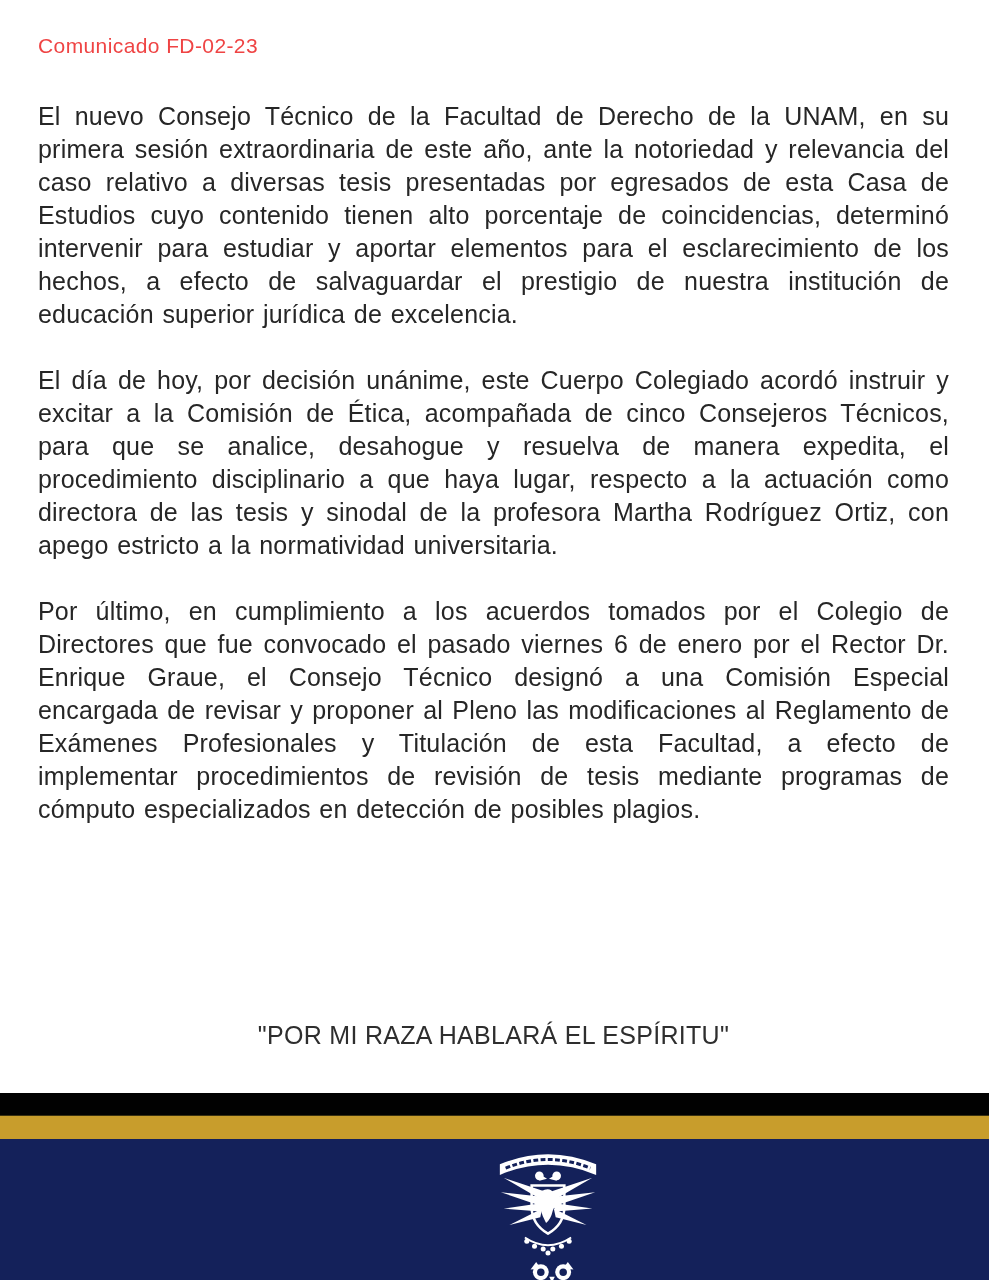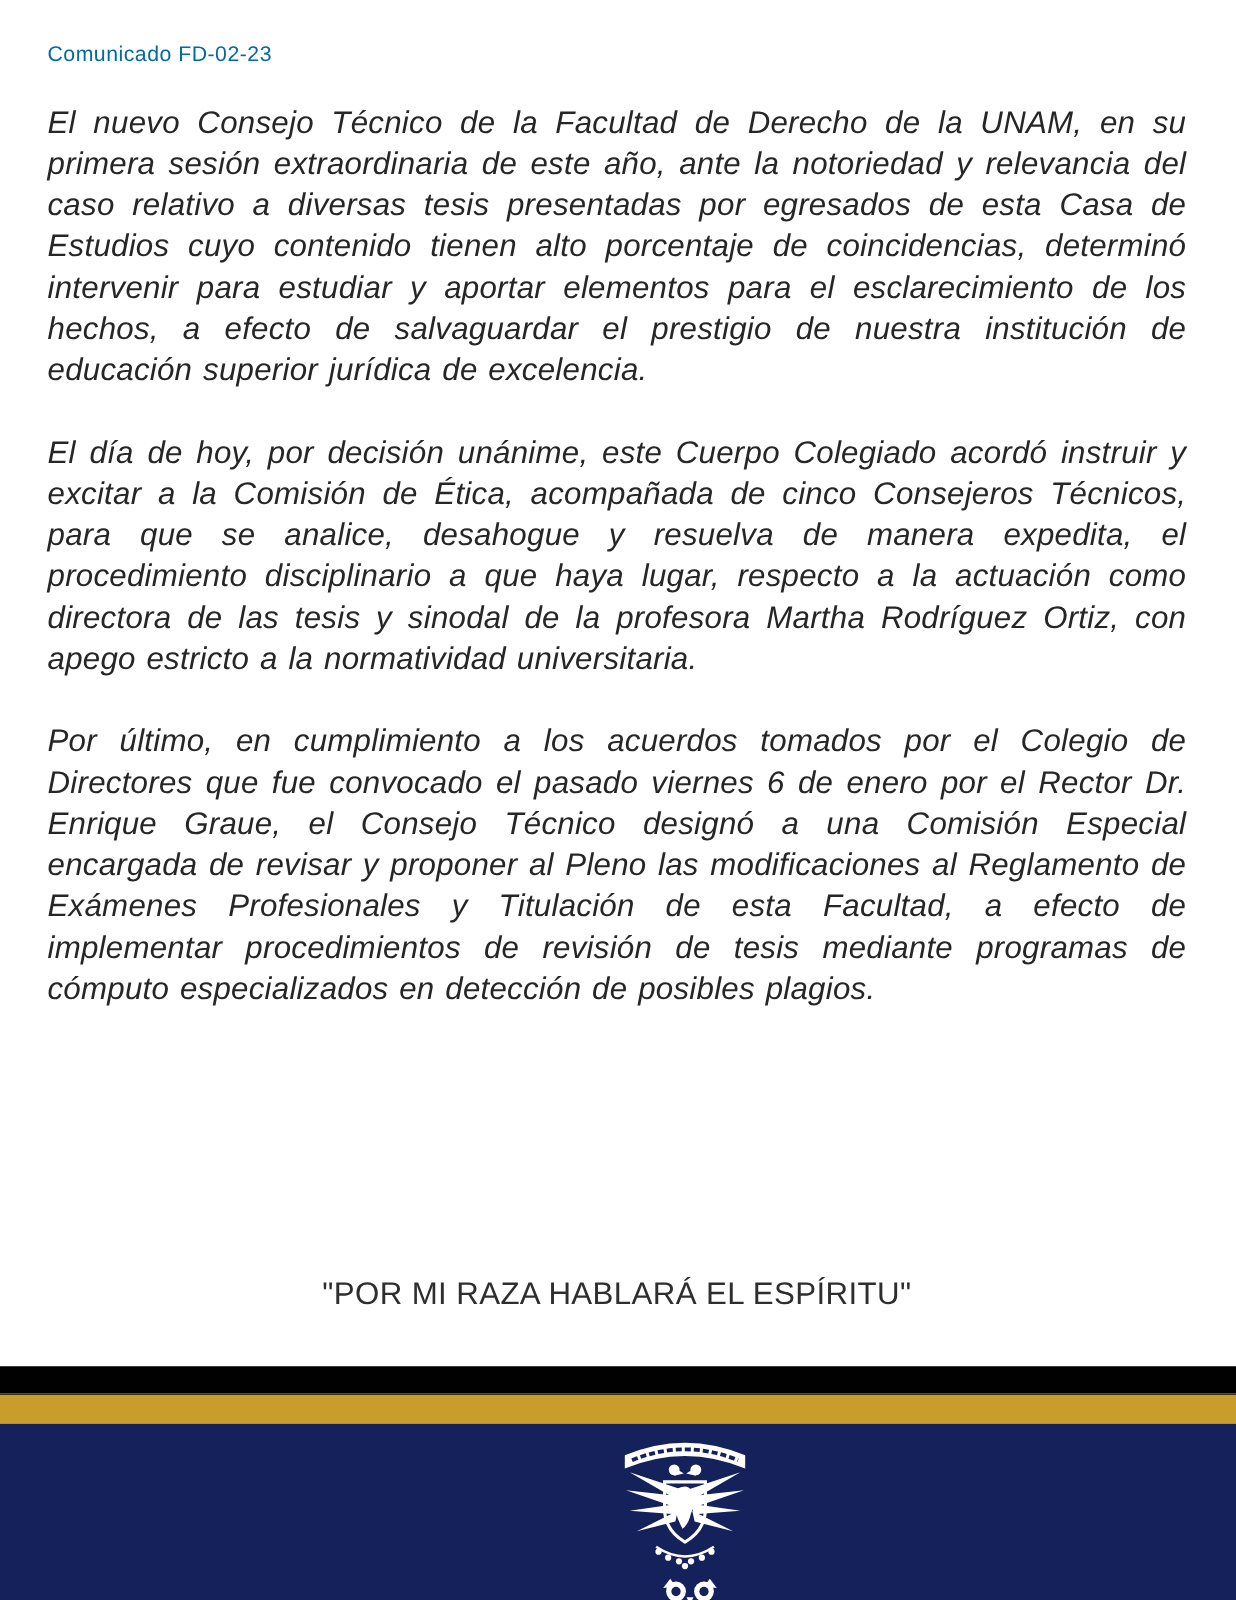--- a/index.html
+++ b/index.html
@@ -10,34 +10,33 @@
     font-family:"Liberation Sans", sans-serif;
     overflow:hidden;
   }
   .content{
     box-sizing:border-box;
     height:1093px;
     padding:34px 40px 40px 38px;
     display:flex;flex-direction:column;
   }
   .doc-ref{
-    font-size:17px;
-    color:#0369a1;
+    font-size:21px;
+    color:#ef4444;
     letter-spacing:.4px;
-    margin:0 0 28px 0;
+    margin:0 0 42px 0;
   }
   p.body-paragraph{
     margin:0 0 33px 0;
     font-size:25px;
     line-height:33px;
     letter-spacing:.2px;
     word-spacing:1.5px;
     text-align:justify;
     color:#262626;
-    font-style:italic;
   }
   .closing{
     margin-top:auto;
     text-align:center;
     font-size:25px;
     line-height:35px;
     color:#2e2e2e;
     letter-spacing:.3px;
   }
   .band-black{height:22px;background:#010101;}

